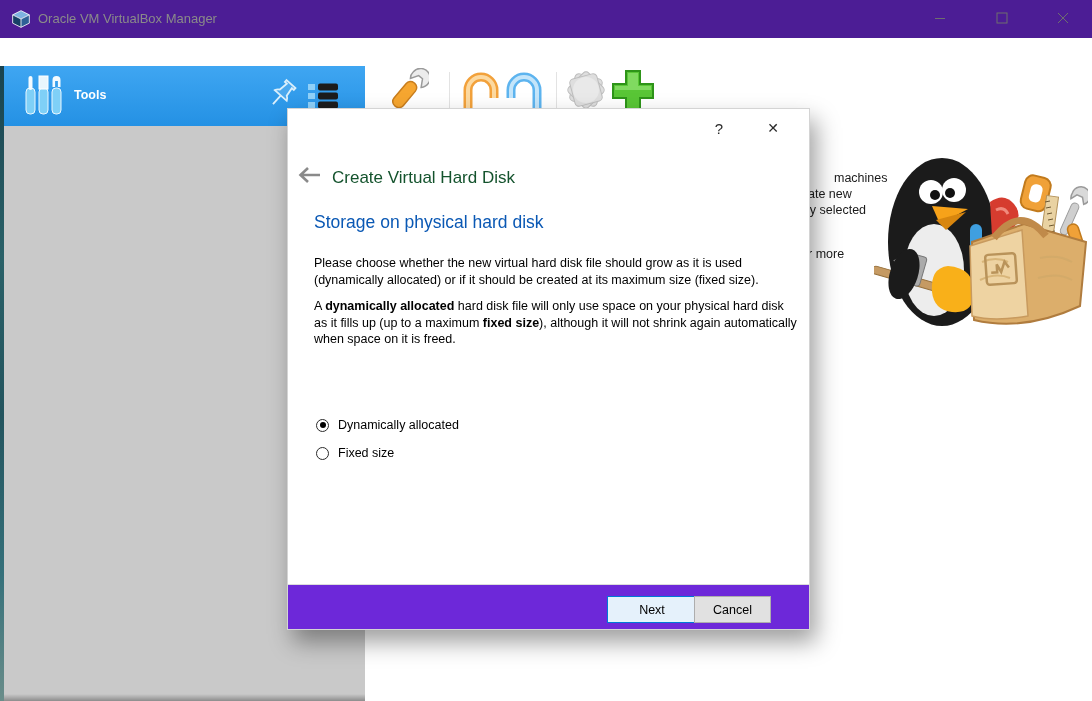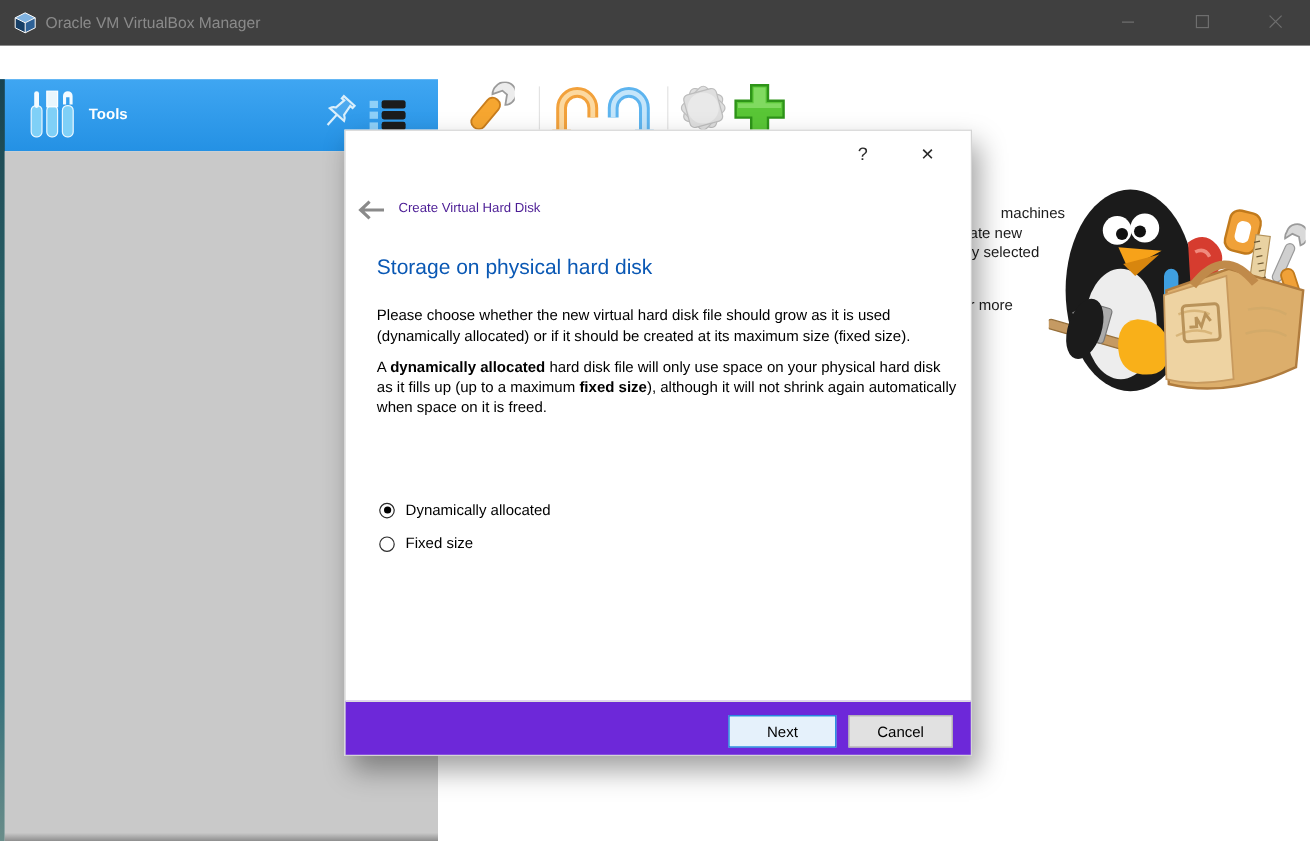--- a/index.html
+++ b/index.html
@@ -1,21 +1,21 @@
 <!DOCTYPE html>
 <html><head>
 <meta charset="utf-8">
 <style>
   * { margin:0; padding:0; box-sizing:border-box; }
   html,body { width:1092px; height:701px; overflow:hidden; }
   body { font-family:"Liberation Sans", sans-serif; background:#fff; position:relative; }
   #app { position:absolute; inset:0; width:1092px; height:701px; background:#fff; }
 
   
-  .titlebar { position:absolute; left:0; top:0; width:1092px; height:38px; background:#404040; }
+  .titlebar { position:absolute; left:0; top:0; width:1092px; height:38px; background:#4c1d95; }
   .vbox-logo { position:absolute; left:11px; top:9px; width:20px; height:20px; }
   .win-title { position:absolute; left:38px; top:11px; font-size:13px; color:#8a8a8a; }
   .win-btn { position:absolute; top:0; width:46px; height:36px; display:flex; align-items:center; justify-content:center; cursor:default; }
   .win-btn.min { left:917px; } .win-btn.max { left:979px; } .win-btn.cls { left:1040px; }
 
   .menubar { position:absolute; left:0; top:38px; width:1092px; height:28px; background:#fff;margin-top:48px; }
   .menu-item { position:absolute; top:5px; font-size:13px; color:#8a8a8a; padding:2px 4px; }
 
   .tools-header { position:absolute; left:0; top:66px; width:365px; height:60px;
     background:linear-gradient(#3fa6f2,#2491e4); }
@@ -45,38 +45,38 @@
   .tux-illustration { position:absolute; left:874px; top:146px; width:214px; height:184px; }
 
   
   .dialog { position:absolute; left:287px; top:108px; width:523px; height:522px; background:#fff;
     border:1px solid #d4d4d4; box-shadow:6px 12px 22px rgba(0,0,0,0.38); z-index:10; }
   .dlg-help, .dlg-close { position:absolute; top:4px; width:34px; height:30px; display:flex;
     align-items:center; justify-content:center; font-size:15px; color:#2a2a2a; cursor:default; }
   .dlg-help { left:414px; }
   .dlg-close { left:468px; font-size:14px; }
   .dlg-back-arrow { position:absolute; left:9px; top:57px; width:24px; height:18px; }
-  .dlg-back-label { position:absolute; left:44px; top:59px; font-size:11px; color:#4c1d95; }
+  .dlg-back-label { position:absolute; left:44px; top:59px; font-size:17px; color:#14532d; }
   .dlg-heading { position:absolute; left:26px; top:103px; font-size:17.5px; color:#0a58b4; font-weight:normal; }
   .dlg-body { position:absolute; left:26px; top:146px; width:486px; font-size:12.5px; color:#000;
     line-height:16.5px; }
   .dlg-body p { margin-bottom:10px; }
   .radio-row { position:absolute; left:28px; height:16px; display:flex; align-items:center; cursor:default; }
   .radio-row.r0 { top:308px; } .radio-row.r1 { top:336px; }
   .radio-circle { width:13px; height:13px; border:1px solid #2b2b2b; border-radius:50%; background:#fff;
     position:relative; flex:0 0 auto; }
   .radio-circle.checked::after { content:""; position:absolute; left:2.5px; top:2.5px; width:6px; height:6px;
     border-radius:50%; background:#000; }
   .radio-label { margin-left:9px; font-size:12.5px; color:#000; }
   .dlg-footer { position:absolute; left:0; top:475px; width:521px; height:45px; background:#6d28d9;
     border-top:1px solid #dcdcdc; }
   .btn { position:absolute; top:11px; height:27px; font-size:12.5px; color:#000; display:flex;
     align-items:center; justify-content:center; cursor:default; }
   .btn-next { left:319px; width:90px; background:#e5f1fb; border:1px solid #0078d7; }
-  .btn-cancel { left:419px; width:87px; background:#e1e1e1; border:1px solid #adadad; }
+  .btn-cancel { left:406px; width:77px; background:#e1e1e1; border:1px solid #adadad; }
 </style>
 </head>
 <body>
 
 <div id="app">
 
   <div class="titlebar">
     <svg class="vbox-logo" viewBox="0 0 24 24">
       <polygon points="12,2 22,7 12,12 2,7" fill="#7fb2e0"></polygon>
       <polygon points="2,7 12,12 12,22 2,17" fill="#173f66"></polygon>

